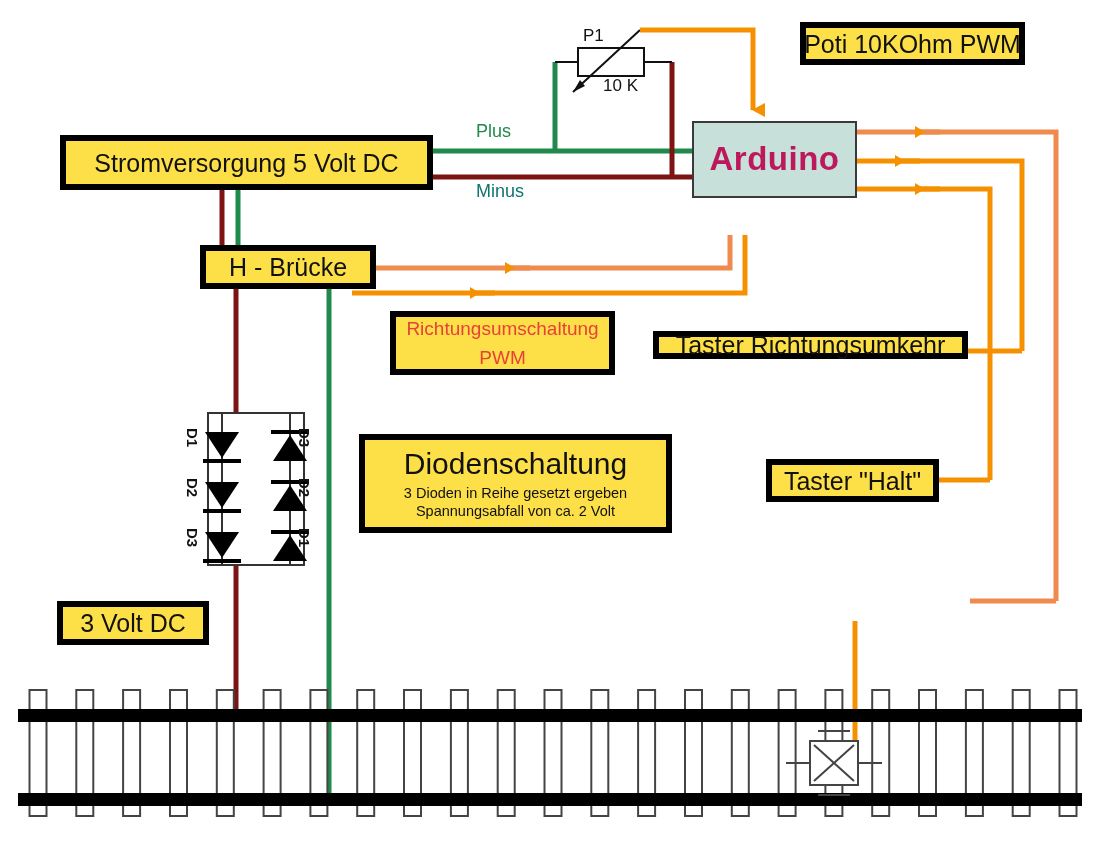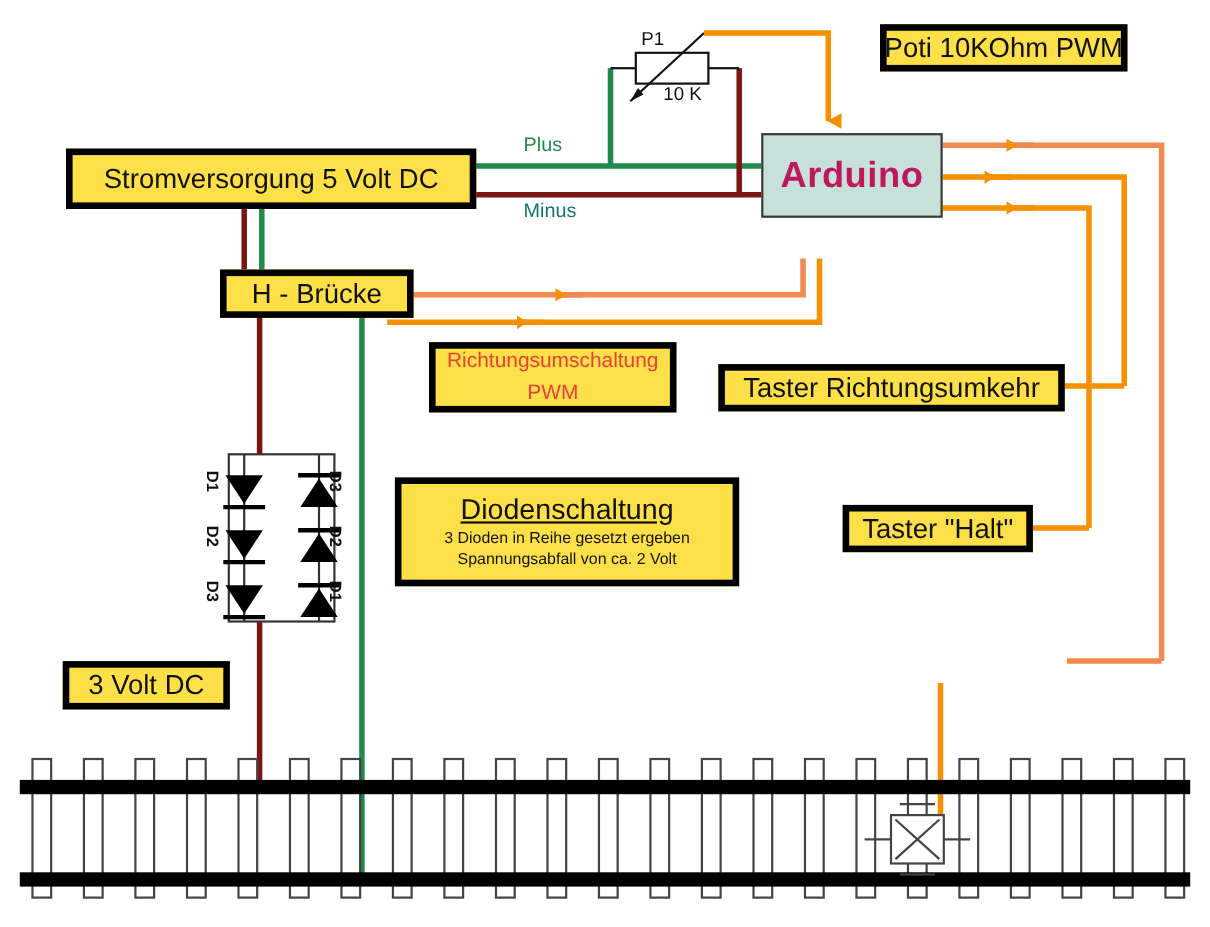--- a/index.html
+++ b/index.html
@@ -48,24 +48,23 @@
     font-size: 33px;
     font-weight: bold;
     letter-spacing: 0.5px;
   }
   .red-note {
     color: #e8413a;
     font-size: 19px;
     line-height: 1.55;
   }
   .diode-note-title {
-    font-size: 26px;
+    font-size: 30px;
     font-weight: normal;
     margin-bottom: 3px;
-    text-decoration: underline;
   }
   .diode-note-body {
     font-size: 14.5px;
     font-weight: normal;
     line-height: 1.25;
   }
   .wire-label {
     position: absolute;
     font-size: 18px;
     font-weight: normal;
@@ -267,21 +266,21 @@
     <span>Richtungsumschaltung</span>
     <span>PWM</span>
   </div>
 
   <div class="box" style="left:359px; top:434px; width:313px; height:99px;">
     <span class="diode-note-title">Diodenschaltung</span>
     <span class="diode-note-body">3 Dioden in Reihe gesetzt ergeben</span>
     <span class="diode-note-body">Spannungsabfall von ca. 2 Volt</span>
   </div>
 
-  <div class="box plain" style="left:653px; top:331px; width:315px; height:43px;">
+  <div class="box plain" style="left:653px; top:331px; width:315px; height:28px;">
     <span>Taster Richtungsumkehr</span>
   </div>
 
   <div class="box plain" style="left:766px; top:459px; width:173px; height:43px;">
     <span>Taster "Halt"</span>
   </div>
 
 
   <div class="box plain" style="left:57px; top:601px; width:152px; height:44px;">
     <span>3 Volt DC</span>

